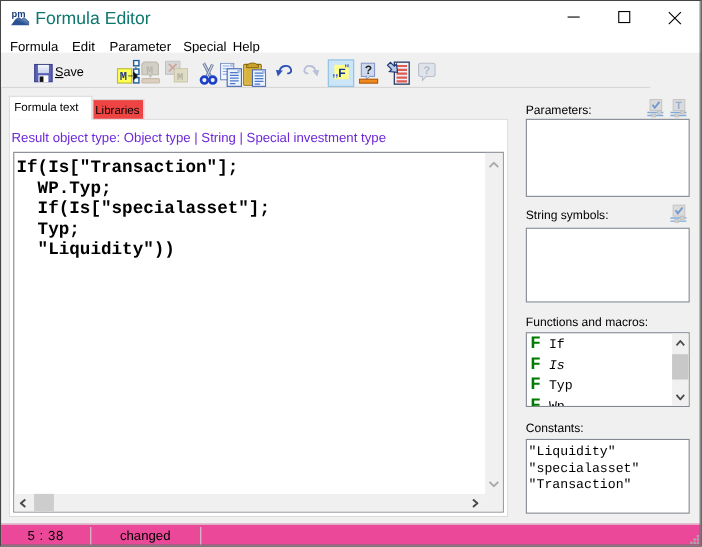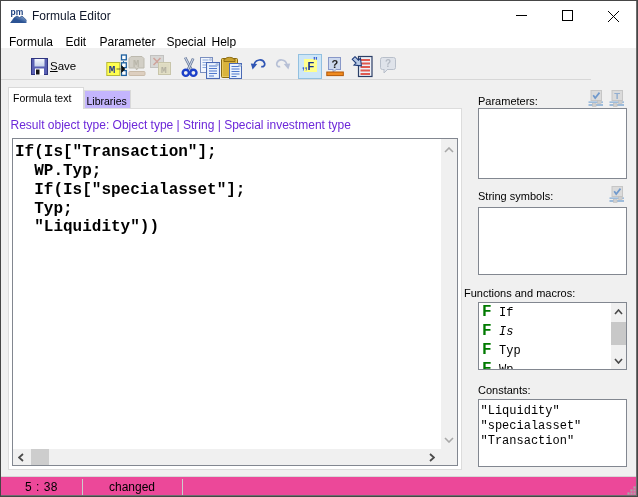--- a/index.html
+++ b/index.html
@@ -5,39 +5,39 @@
 * { margin:0; padding:0; box-sizing:border-box; }
 html,body { width:638px; height:497px; overflow:hidden; }
 body { font-family:"Liberation Sans", sans-serif; }
 #win {
   position:absolute; left:0; top:0; width:638px; height:497px;
   background:#f0f0f0; border:1px solid #464646;
 }
 
 #titlebar { position:absolute; left:0; top:0; width:636px; height:28px; background:#ffffff; }
 #appicon { position:absolute; left:9px; top:6px; width:17px; height:17px; }
-#title { position:absolute; left:31px; top:8px; font-size:12px; color:#0f172a; }
+#title { position:absolute; left:31px; top:8px; font-size:16px; color:#0f766e; }
 .capbtn { position:absolute; top:0; height:28px; width:46px; }
 #btnmin  { right:92px; }
 #btnmax  { right:46px; }
 #btnclose{ right:0; }
 
 #menubar { position:absolute; left:0; top:28px; width:636px; height:19px; background:#ffffff; font-size:12px; color:#000; }
 .mi { position:absolute; top:6px; }
 
 #toolbar { position:absolute; left:0; top:47px; width:590px; height:32px; background:#f0f0f0; border-bottom:1px solid #d7d7d7; }
 .tbi { position:absolute; top:8px; }
 #savetext { position:absolute; left:49px; top:12px; font-size:11.5px; color:#000; }
 #savetext u { text-decoration:underline; }
 
 #fbtn { position:absolute; left:297px; top:6px; width:24px; height:25px; background:#cde6f7; border:1px solid #92c0e0; }
 
 #tabpage { position:absolute; left:7px; top:107px; width:454px; height:362px; background:#ffffff; border:1px solid #dcdcdc; }
 #tab1 { position:absolute; left:7px; top:86px; width:76px; height:22px; background:#ffffff; border:1px solid #d9d9d9; border-bottom:none; z-index:3; white-space:nowrap; overflow:hidden; }
-#tab2 { position:absolute; left:83px; top:89px; width:47px; height:18px; background:#c4b5fd; border:1px solid #d9d9d9; border-bottom:none; z-index:2; white-space:nowrap; overflow:hidden; }
+#tab2 { position:absolute; left:83px; top:89px; width:47px; height:18px; background:#ef4444; border:1px solid #d9d9d9; border-bottom:none; z-index:2; white-space:nowrap; overflow:hidden; }
 #tab1 span { position:absolute; left:4px; top:4px; font-size:10.5px; }
 #tab2 span { position:absolute; left:1.5px; top:4px; font-size:10.5px; }
 #resultlabel { position:absolute; left:9.5px; top:116.5px; font-size:12px; color:#6d28d9; z-index:4; }
 
 #textarea { position:absolute; left:11px; top:137px; width:446px; height:328px; background:#ffffff; border:1px solid #828790; z-index:4; }
 #code { position:absolute; left:2px; top:3.8px; font-family:"Liberation Mono", monospace; font-weight:bold; font-size:16px; line-height:18.9px; color:#000; white-space:pre; }
 
 #vsb { position:absolute; right:0; top:0; width:16px; height:326px; background:#f0f0f0; }
 
 #hsb { position:absolute; left:0; bottom:0; width:428px; height:16px; background:#f0f0f0; }
@@ -265,21 +265,21 @@
   <div class="rlabel" style="left:477px; top:189.2px;">String symbols:</div>
   <svg style="position:absolute; left:608px; top:184px;" width="16" height="18" viewBox="0 0 16 18">
     <rect x="3" y="1.5" width="10.5" height="10" fill="#dbdbdb" stroke="#c6c6c6"></rect>
     <path d="M5.2 6.2 L7.2 9 L11.5 3.6" stroke="#7099cc" stroke-width="1.7" fill="none"></path>
     <path d="M0.5 13.2 h14.5 M0.5 16 h14.5" stroke="#82aad4" stroke-width="1.3"></path>
     <rect x="9.5" y="11.8" width="3.6" height="2.8" fill="#cfcfcf" stroke="#bdbdbd" stroke-width="0.6"></rect>
     <rect x="4.5" y="14.6" width="3.6" height="2.8" fill="#cfcfcf" stroke="#bdbdbd" stroke-width="0.6"></rect>
   </svg>
   <div class="listbox" id="lb2"></div>
 
-  <div class="rlabel" style="left:463px; top:286.3px;text-align:right;">Functions and macros:</div>
+  <div class="rlabel" style="left:477px; top:286.3px;text-align:right;">Functions and macros:</div>
   <div class="listbox" id="lb3">
     <div class="item" style="top:1px;">
         <span class="ficon">F</span>
         <span style="position:absolute; left:16px; top:2px;">If</span>
       </div>
     <div class="item" style="top:20px;">
         <span class="ficon">F</span>
         <span style="position:absolute; left:16px; top:2px;font-style:italic;">Is</span>
       </div>
     <div class="item" style="top:39px;">

